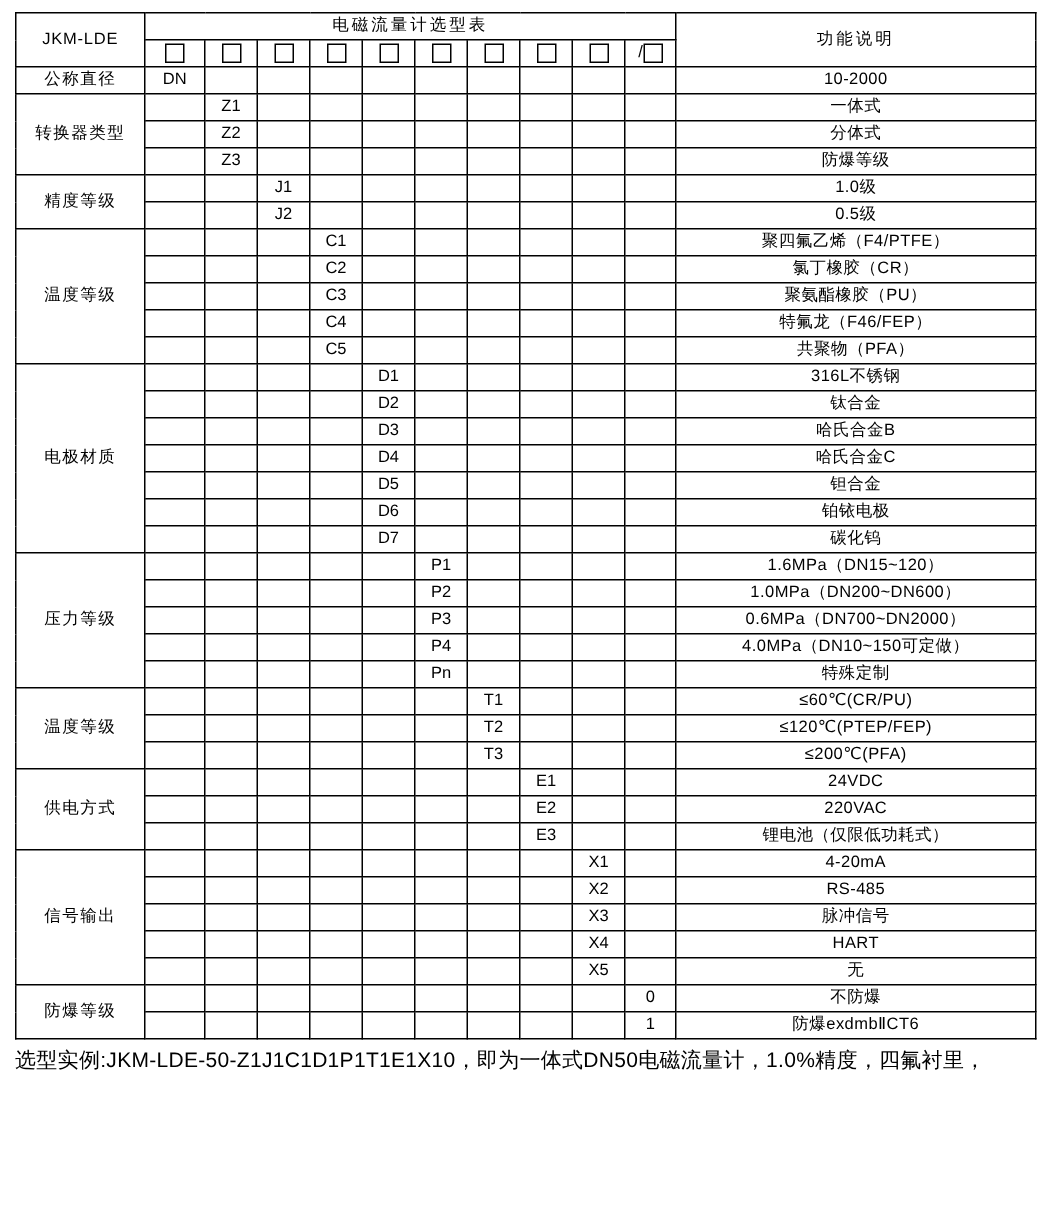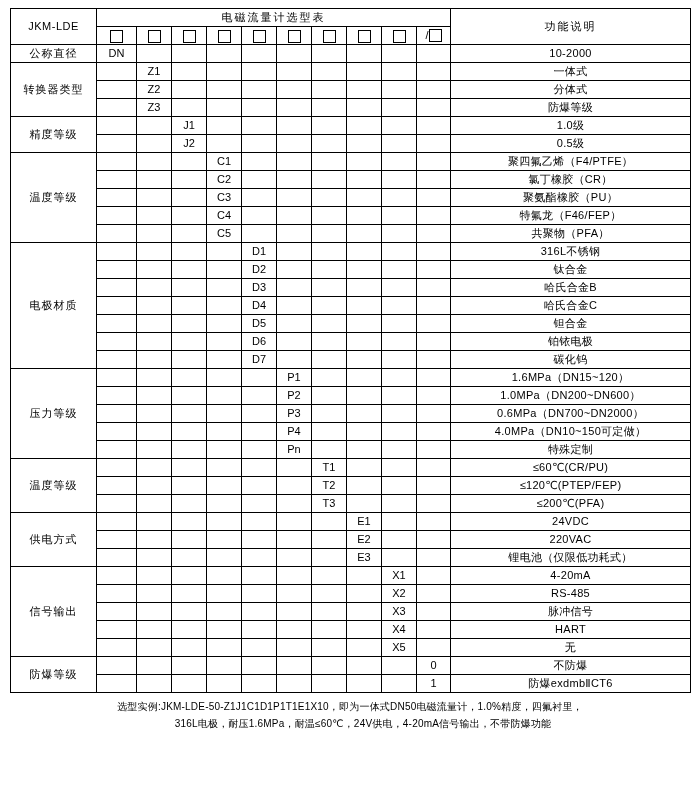--- a/index.html
+++ b/index.html
@@ -60,24 +60,23 @@
     vertical-align:middle;
     font-size:11px;
   }
   td.model{
     font-size:12px;
     letter-spacing:0.5px;
   }
   .notes{
     margin-top:5px;
     width:680px;
-    font-size:10px;
+    font-size:14px;
     line-height:17px;
     letter-spacing:0.2px;
-    text-align:center;
   }
   .notes div{white-space:nowrap;}
   .notes .indent{padding-left:26px;}
 </style>
 </head>
 <body>
 
 <div class="sheet">
   <table class="sel">
     <colgroup>
@@ -588,15 +587,14 @@
           <td class="blank"></td>
           <td class="blank"></td>
           <td class="code">1</td>
           <td class="desc">防爆exdmbⅡCT6</td>
         </tr>
       </tbody>
   </table>
 
   <div class="notes">
     <div>选型实例:JKM-LDE-50-Z1J1C1D1P1T1E1X10，即为一体式DN50电磁流量计，1.0%精度，四氟衬里，</div>
-    <div class="indent">316L电极，耐压1.6MPa，耐温≤60℃，24V供电，4-20mA信号输出，不带防爆功能</div>
   </div>
 </div>
 
 </body></html>

